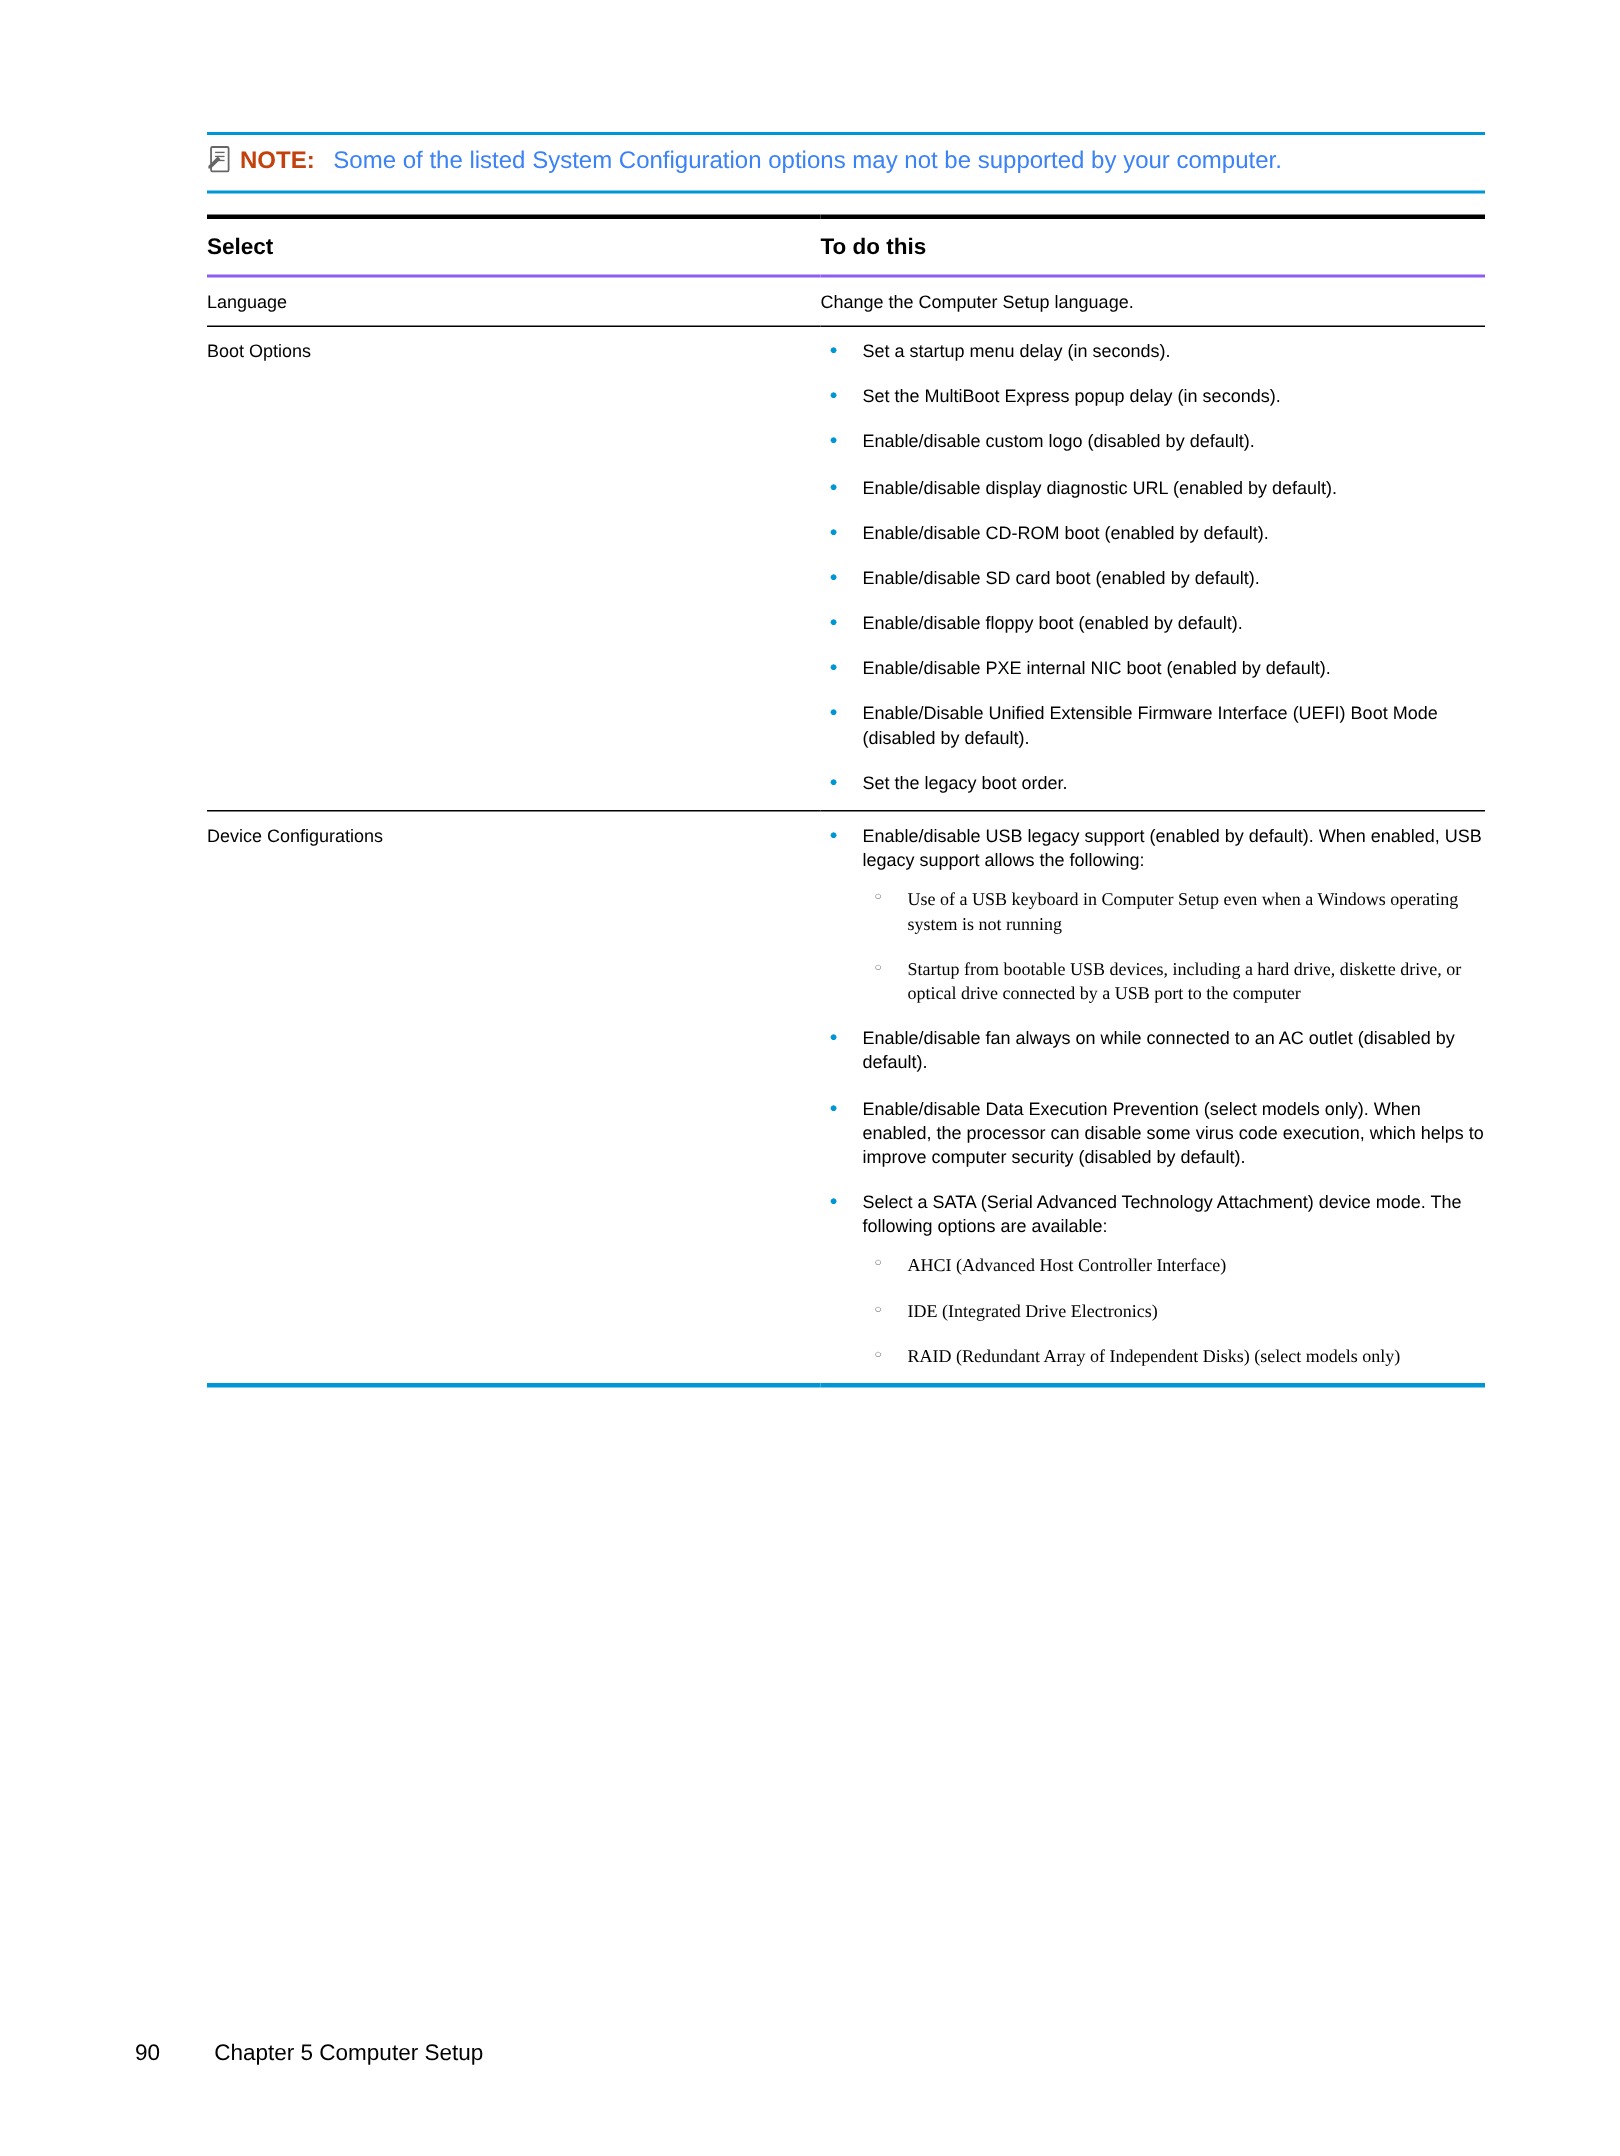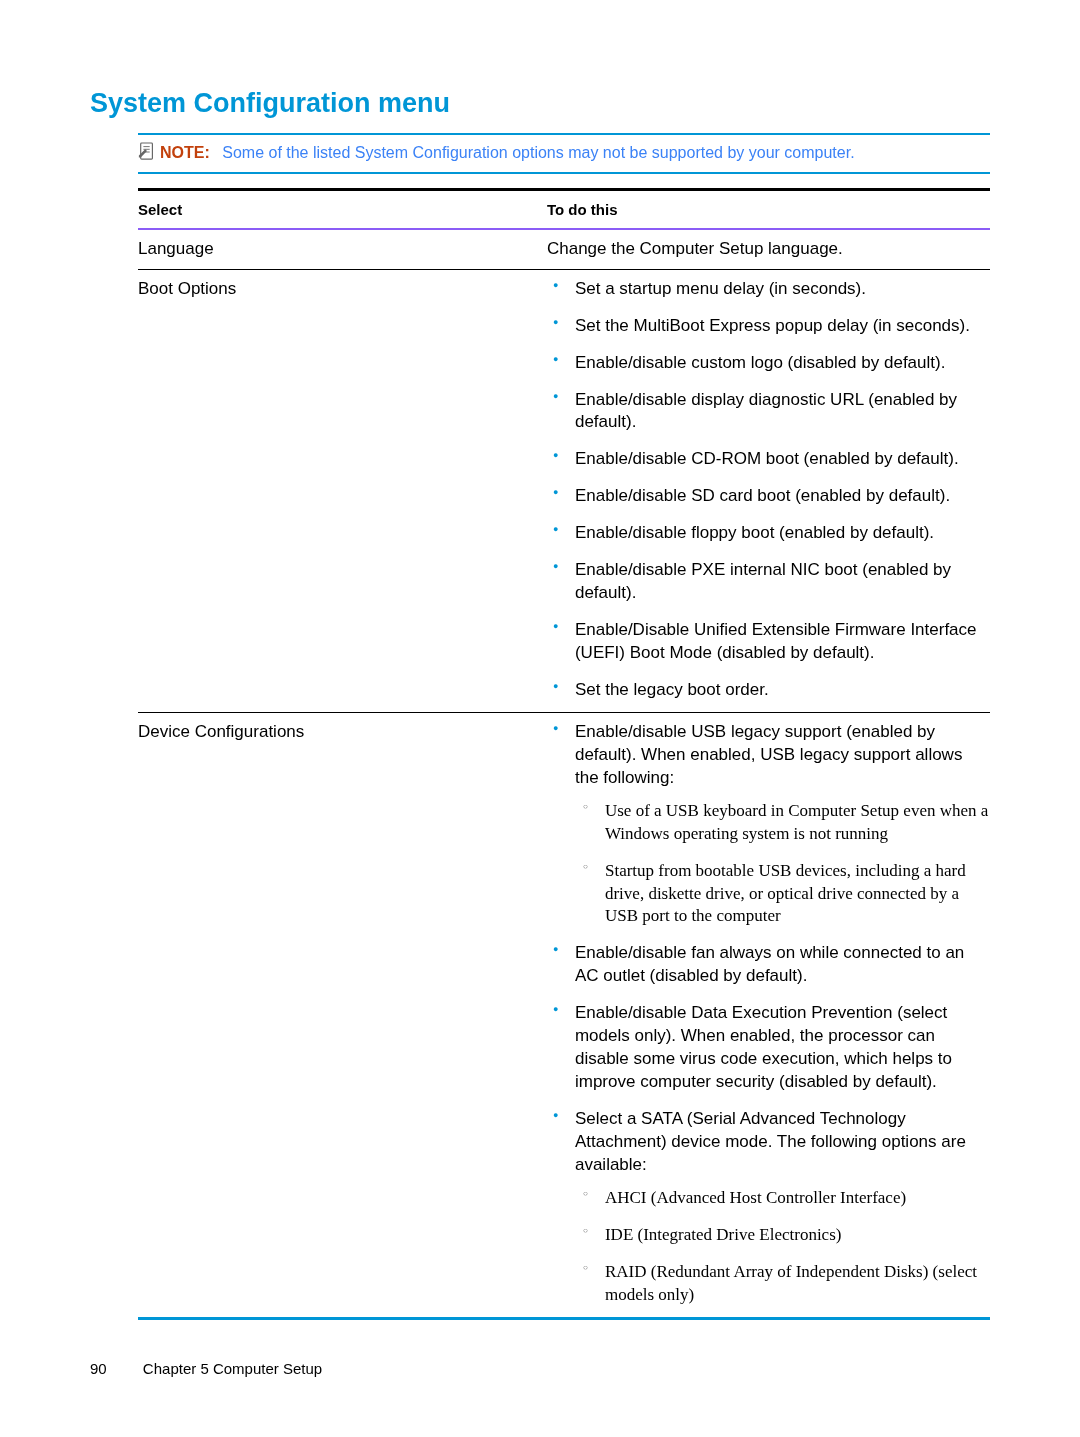--- a/index.html
+++ b/index.html
@@ -60,21 +60,21 @@
   }
   table.config-table th {
     text-align: left;
     font-weight: bold;
     font-size: 15px;
     padding: 10px 0 10px 0;
     border-bottom: 2px solid #8b5cf6;
     vertical-align: top;
   }
   table.config-table td {
-    font-size: 17px;
+    font-size: 12px;
     padding: 8px 0 8px 0;
     vertical-align: top;
     border-bottom: 1px solid #000;
     line-height: 1.35;
   }
   table.config-table tr:last-child td {
     border-bottom: none;
   }
   .col-select { width: 48%; }
   .col-todo { width: 52%; }
@@ -128,21 +128,20 @@
     bottom: 60px;
     left: 90px;
     font-size: 15px;
   }
   .page-num { margin-right: 32px; }
 </style>
 </head>
 <body>
 
 <div class="page">
-  <h1 class="section-title">System Configuration menu</h1>
 
   <div class="note-block">
     <svg class="note-icon" viewBox="0 0 20 24">
       <rect x="3" y="2" width="13" height="18" rx="1" fill="none" stroke="#666" stroke-width="1.3"></rect>
       <line x1="6" y1="6" x2="13" y2="6" stroke="#666" stroke-width="1"></line>
       <line x1="6" y1="9" x2="13" y2="9" stroke="#666" stroke-width="1"></line>
       <line x1="6" y1="12" x2="13" y2="12" stroke="#666" stroke-width="1"></line>
       <path d="M1 16 L8 9 L10 11 L3 18 L1 18 Z" fill="#666"></path>
     </svg>
     <span>

